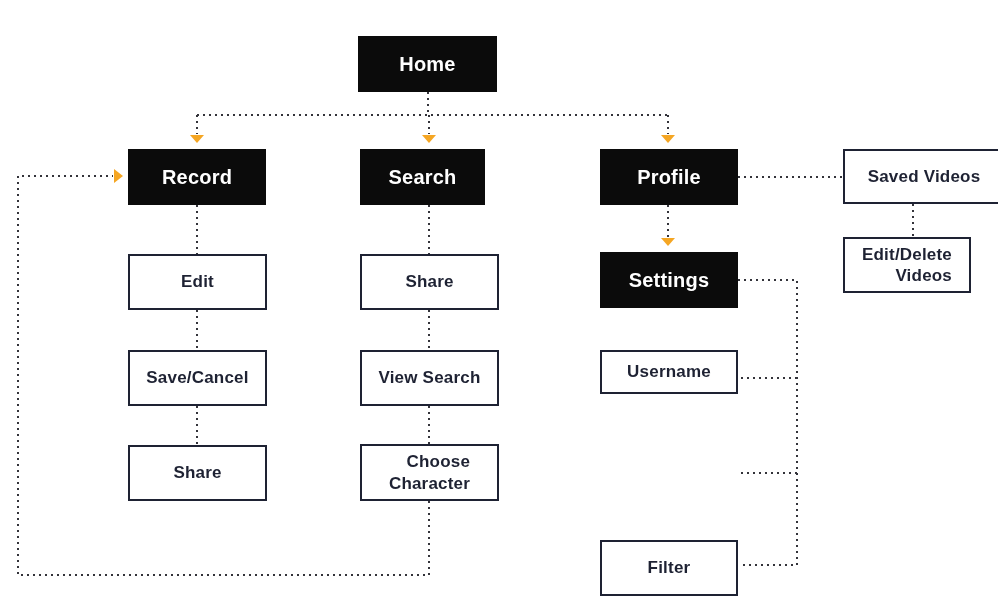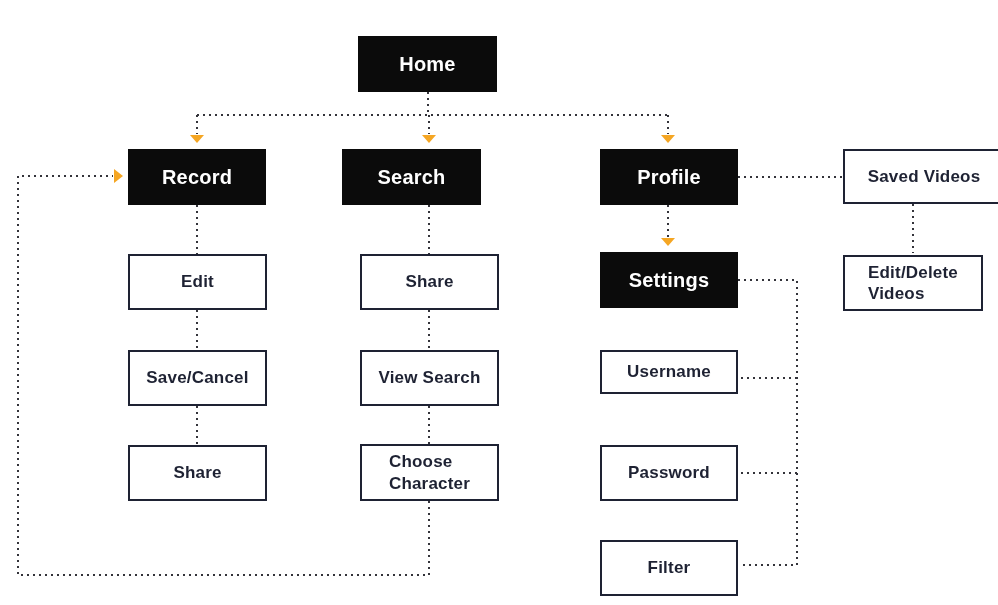--- a/index.html
+++ b/index.html
@@ -38,21 +38,21 @@
   }
   .arrowhead{
     fill:var(--accent-arrow);
     stroke:none;
   }
   .node{
     position:absolute;
     display:flex;
     align-items:center;
     justify-content:center;
-    text-align:left;
+    text-align:right;
     box-sizing:border-box;
     white-space:pre-line;
     line-height:1.25;
     letter-spacing:0.2px;
     font-weight:bold;
   }
   .node.dark{
     background:var(--node-dark-fill);
     color:var(--node-dark-text);
     font-size:20px;
@@ -102,40 +102,40 @@
     <path class="connector" d="M797 473 H740"></path>
   </svg>
 
   <div class="node dark" style="left:358px;top:36px;width:139px;height:56px">
     <span>Home</span>
   </div>
 
   <div class="node dark" style="left:128px;top:149px;width:138px;height:56px">
     <span>Record</span>
   </div>
-  <div class="node dark" style="left:342px;top:149px;width:139px;height:56px">
+  <div class="node dark" style="left:360px;top:149px;width:125px;height:56px">
     <span>Search</span>
   </div>
   <div class="node dark" style="left:600px;top:149px;width:138px;height:56px">
     <span>Profile</span>
   </div>
   <div class="node light" style="left:843px;top:149px;width:162px;height:55px">
     <span>Saved Videos</span>
   </div>
 
   <div class="node light" style="left:128px;top:254px;width:139px;height:56px">
     <span>Edit</span>
   </div>
   <div class="node light" style="left:360px;top:254px;width:139px;height:56px">
     <span>Share</span>
   </div>
   <div class="node dark" style="left:600px;top:252px;width:138px;height:56px">
     <span>Settings</span>
   </div>
-  <div class="node light" style="left:843px;top:255px;width:140px;height:56px">
+  <div class="node light" style="left:843px;top:237px;width:128px;height:56px">
     <span>Edit/Delete
 Videos</span>
   </div>
 
   <div class="node light" style="left:128px;top:350px;width:139px;height:56px">
     <span>Save/Cancel</span>
   </div>
   <div class="node light" style="left:360px;top:350px;width:139px;height:56px">
     <span>View Search</span>
   </div>
@@ -143,21 +143,18 @@
     <span>Username</span>
   </div>
 
   <div class="node light" style="left:128px;top:445px;width:139px;height:56px">
     <span>Share</span>
   </div>
   <div class="node light" style="left:360px;top:444px;width:139px;height:57px">
     <span>Choose
 Character</span>
   </div>
-  <div class="node light" style="left:600px;top:445px;width:138px;height:56px">
-    <span>Password</span>
-  </div>
 
   <div class="node light" style="left:600px;top:540px;width:138px;height:56px">
     <span>Filter</span>
   </div>
 
 </div>
 
 </body></html>

